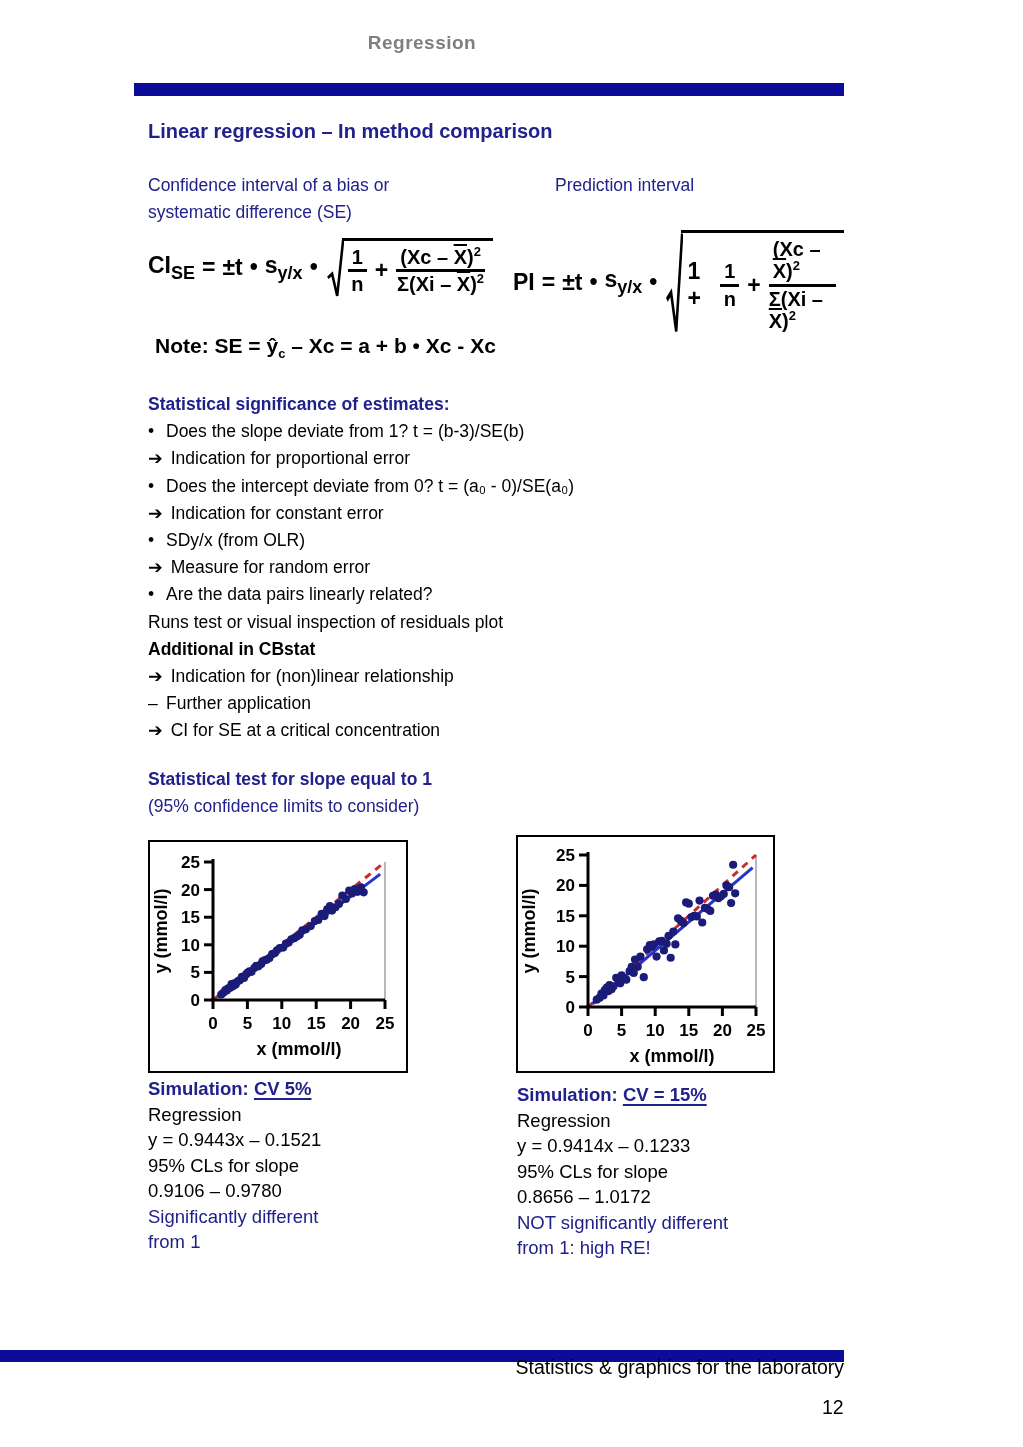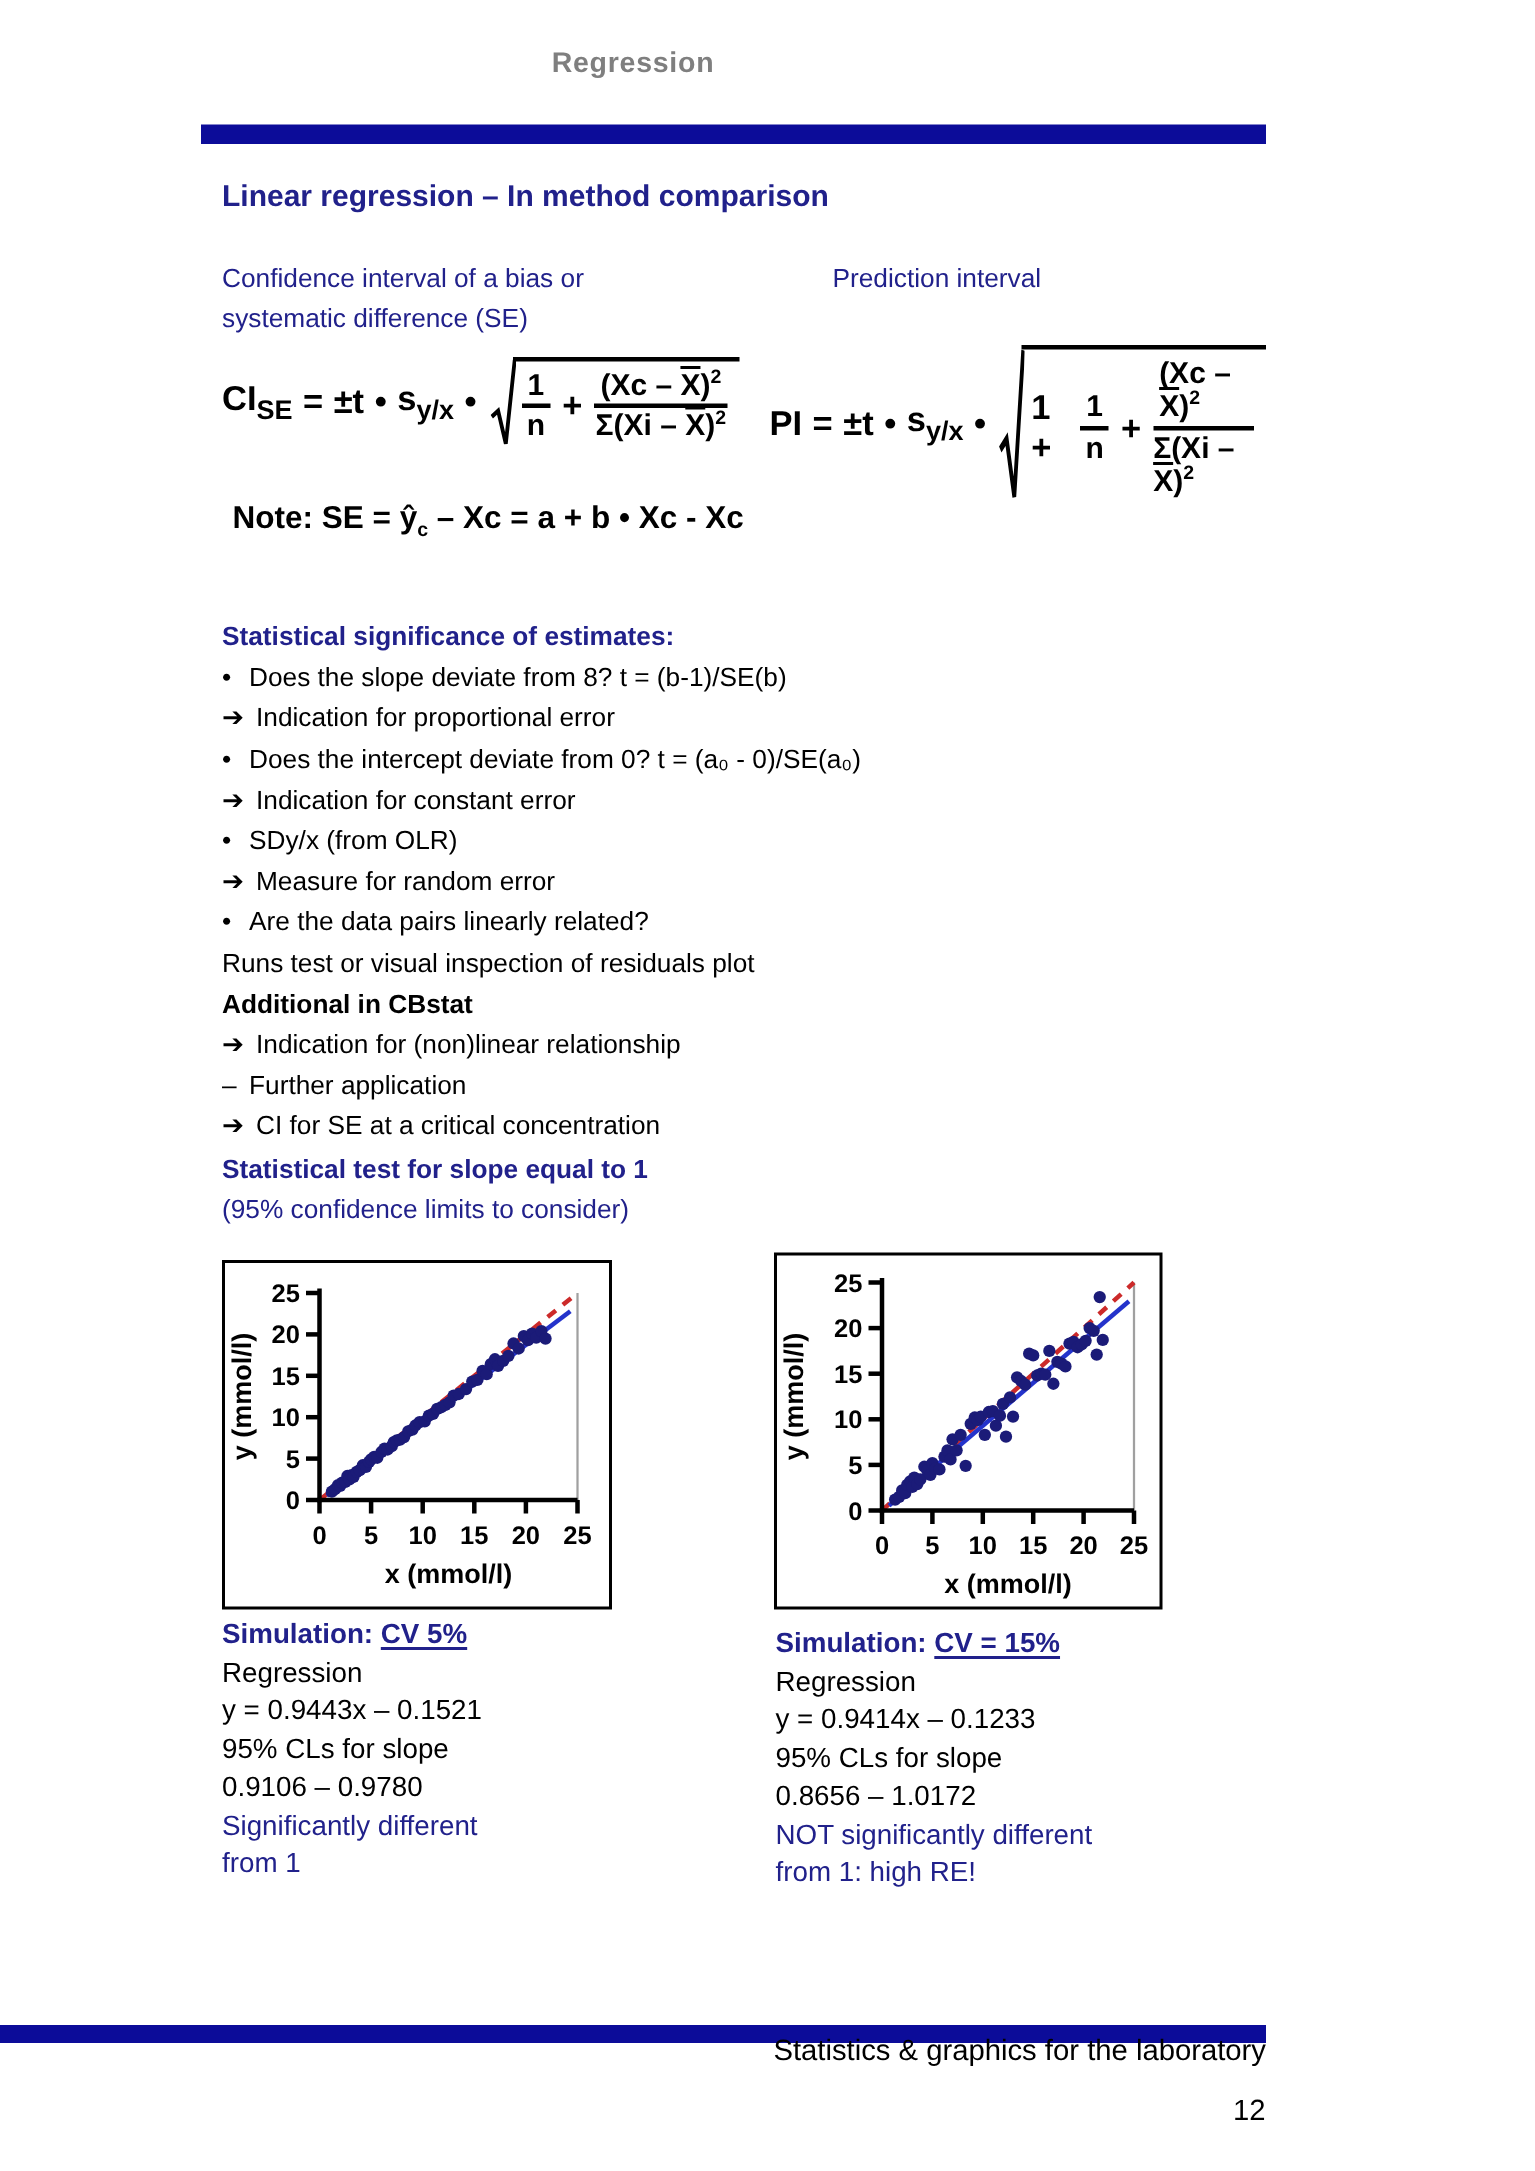--- a/index.html
+++ b/index.html
@@ -29,21 +29,21 @@
   .radsvg{width:17px;height:auto;margin-right:-2px;flex:none;}
   .radicand{display:flex;align-items:center;gap:8px;border-top:3px solid #000;
             padding:5px 8px 2px 6px;}
   .frac{display:inline-flex;flex-direction:column;align-items:center;line-height:1.12;font-size:20px;}
   .fnum{border-bottom:3px solid #000;padding:0 4px 1px;}
   .fden{padding-top:1px;}
 
   .note{position:absolute;top:334px;left:155px;font-size:21px;font-weight:bold;}
   .note .fsub{font-size:13px;vertical-align:-5px;}
 
-  .sig{position:absolute;top:411px;left:148px;font-size:17.5px;line-height:27.2px;}
+  .sig{position:absolute;top:391px;left:148px;font-size:17.5px;line-height:27.2px;}
   .sig-title{color:#21218B;font-weight:bold;}
   .brow{display:flex;}
   .bmark{flex:none;margin-right:8px;min-width:10px;}
   .b-bold{font-weight:bold;}
 
   .test-title{position:absolute;top:769px;left:148px;font-size:17.5px;font-weight:bold;color:#21218B;}
   .test-sub{position:absolute;top:796px;left:148px;font-size:17.5px;color:#21218B;}
 
   .chartbox{position:absolute;border:2px solid #000;background:#fff;}
   #chartL{left:148px;top:840px;width:256px;height:229px;}
@@ -129,21 +129,21 @@
   </div>
 
   <div class="note">
     <span>Note: SE = ŷ</span><span class="fsub">c</span><span> – Xc = a + b • Xc - Xc</span>
   </div>
 
   <div class="sig">
     <div class="sig-title">Statistical significance of estimates:</div>
     <div class="brow">
         <span class="bmark">•</span>
-        <span>Does the slope deviate from 8? t = (b-1)/SE(b)</span>
+        <span>Does the slope deviate from 1? t = (b-3)/SE(b)</span>
       </div>
     <div class="brow">
         <span class="bmark">➔</span>
         <span>Indication for proportional error</span>
       </div>
     <div class="brow">
         <span class="bmark">•</span>
         <span>Does the intercept deviate from 0? t = (a₀ - 0)/SE(a₀)</span>
       </div>
     <div class="brow">

